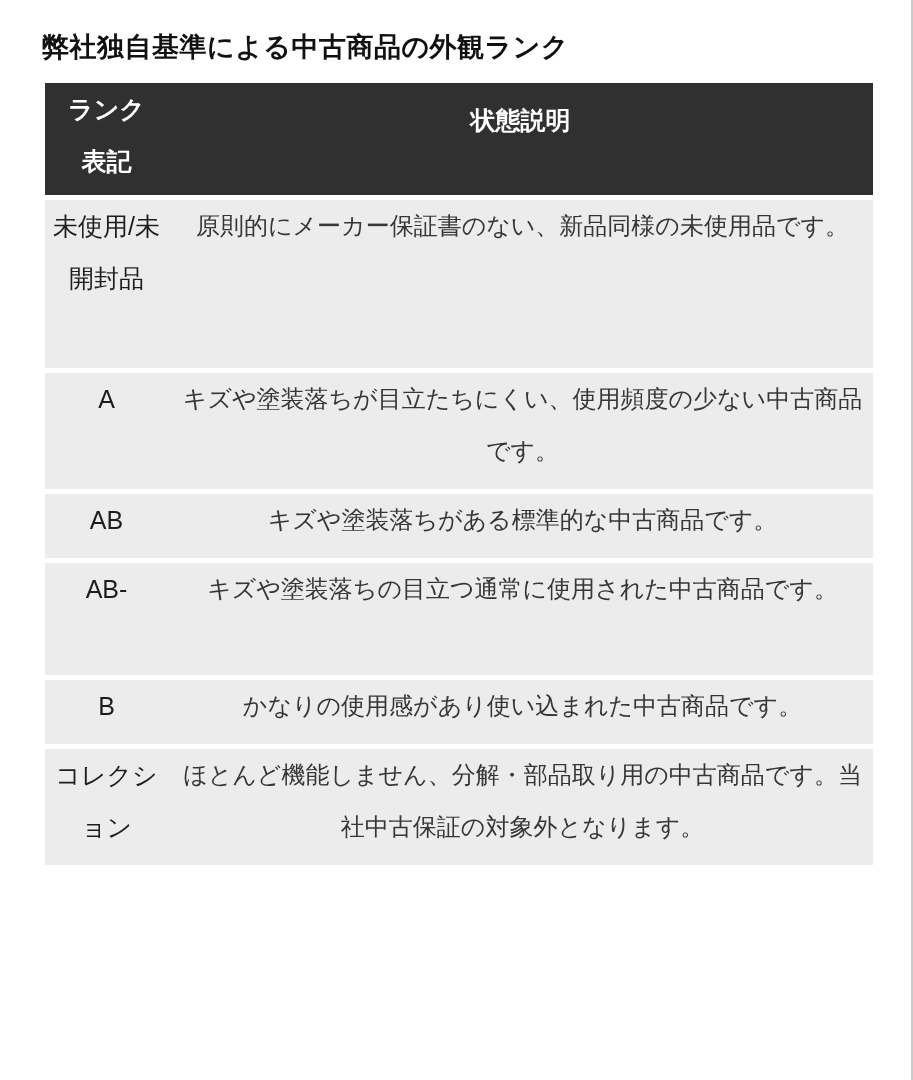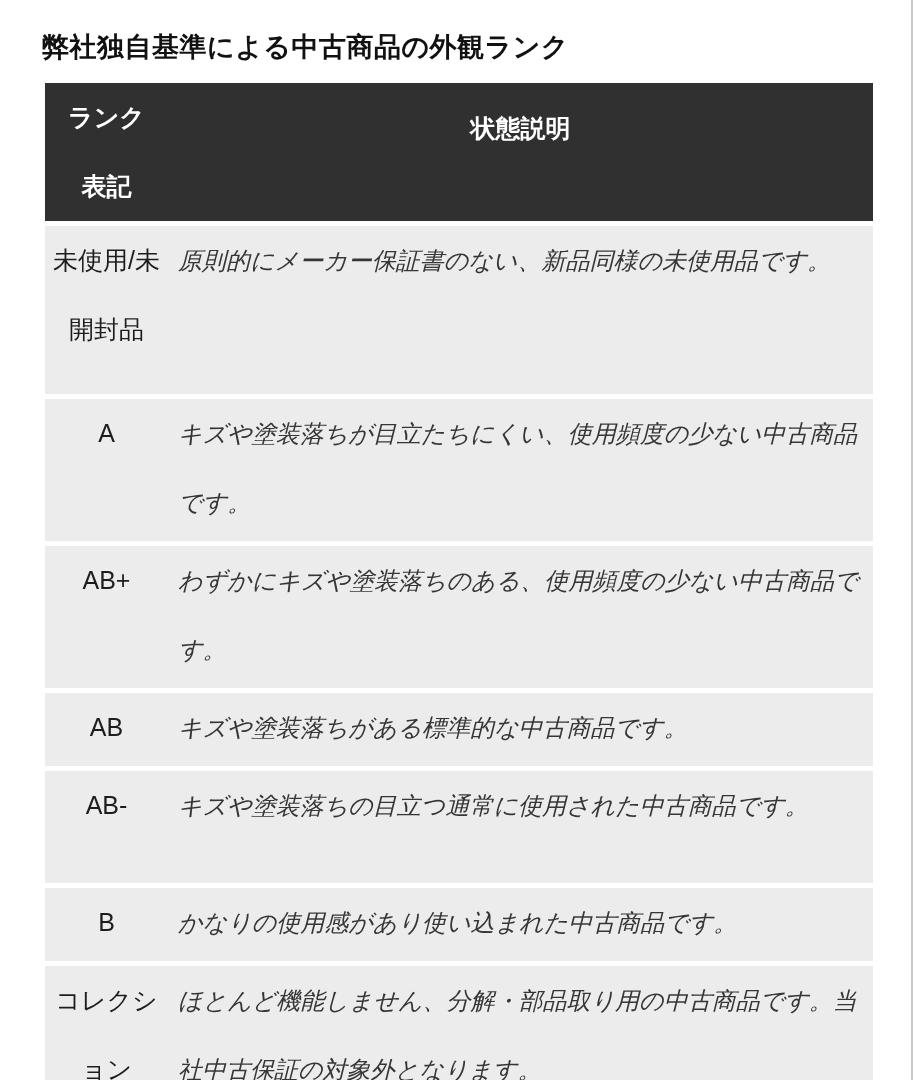--- a/index.html
+++ b/index.html
@@ -45,21 +45,21 @@
     width:828px;
     table-layout:fixed;
     border-collapse:separate;
     border-spacing:0 5px;
   }
   .rank-table col.col-rank{width:123px;}
   .rank-table col.col-desc{width:705px;}
   .rank-table th,
   .rank-table td{
     vertical-align:top;
-    line-height:69px;
+    line-height:52px;
     word-break:break-all;
     overflow-wrap:anywhere;
   }
   .rank-table thead th{
     background:var(--header-bg);
     color:var(--header-text);
     font-size:25px;
     font-weight:700;
     height:112px;
   }
@@ -75,25 +75,24 @@
     background:var(--row-bg);
   }
   .rank-table td.rank-cell{
     text-align:center;
     font-weight:400;
     font-size:25px;
     color:var(--rank-text);
     padding:0 8px;
   }
   .rank-table td.desc-cell{
-    text-align:left;
+    text-align:center;
     font-size:24px;
     color:var(--desc-text);
-    padding:0 6px 4px 10px;
-    font-style:italic;
+    padding:0 6px 12px 10px;
   }
   tr.lines-1 td{height:56px;}
   tr.lines-2 td{height:112px;}
   tr.lines-3 td{height:168px;}
 </style>
 </head>
 <body>
 
 <div class="page">
 
@@ -112,24 +111,20 @@
     </thead>
     <tbody>
       <tr class="lines-3">
         <td class="rank-cell">未使用/未開封品</td>
         <td class="desc-cell">原則的にメーカー保証書のない、新品同様の未使用品です。</td>
       </tr>
       <tr class="lines-2">
         <td class="rank-cell">A</td>
         <td class="desc-cell">キズや塗装落ちが目立たちにくい、使用頻度の少ない中古商品です。</td>
       </tr>
-      <tr class="lines-2">
-        <td class="rank-cell">AB+</td>
-        <td class="desc-cell">わずかにキズや塗装落ちのある、使用頻度の少ない中古商品です。</td>
-      </tr>
       <tr class="lines-1">
         <td class="rank-cell">AB</td>
         <td class="desc-cell">キズや塗装落ちがある標準的な中古商品です。</td>
       </tr>
       <tr class="lines-2">
         <td class="rank-cell">AB-</td>
         <td class="desc-cell">キズや塗装落ちの目立つ通常に使用された中古商品です。</td>
       </tr>
       <tr class="lines-1">
         <td class="rank-cell">B</td>

